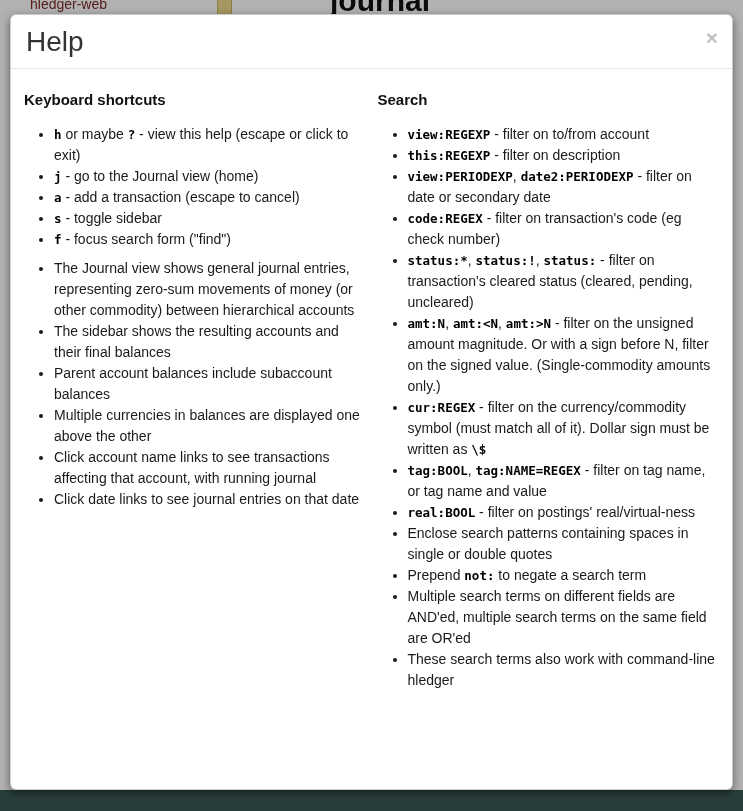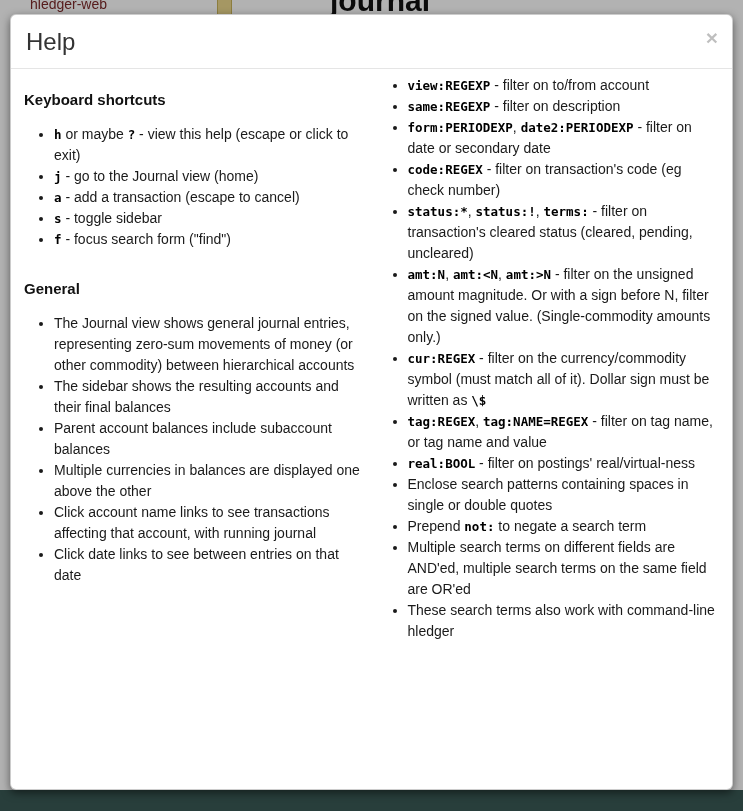--- a/index.html
+++ b/index.html
@@ -46,21 +46,21 @@
     border-radius: 6px;
     box-shadow: 0 3px 9px rgba(0,0,0,0.5);
     overflow: hidden;
   }
   .modal-header {
     position: relative;
     padding: 13px 15px 12px;
     border-bottom: 1px solid #e5e5e5;
   }
   .modal-title {
-    margin: 0; font-size: 24px; font-weight: 500; color: #333;
+    margin: 0; font-size: 28px; font-weight: 500; color: #333;
     line-height: 28px;
   }
   .close-btn {
     position: absolute; top: 12px; right: 14px;
     background: none; border: none; padding: 0;
     font-size: 21px; font-weight: bold; line-height: 1;
     color: #000; opacity: 0.25; cursor: pointer;
     font-family: "Liberation Sans", sans-serif;
   }
   .modal-body {
@@ -108,40 +108,40 @@
   <div class="modal-body">
     <div class="col">
         <h3 class="section-heading">Keyboard shortcuts</h3>
         <ul class="help-list">
           <li><code>h</code> or maybe <code>?</code> - view this help (escape or click to exit)</li>
           <li><code>j</code> - go to the Journal view (home)</li>
           <li><code>a</code> - add a transaction (escape to cancel)</li>
           <li><code>s</code> - toggle sidebar</li>
           <li><code>f</code> - focus search form ("find")</li>
         </ul>
-        <h3 class="section-heading">General</h3>
         <ul class="help-list">
           <li>The Journal view shows general journal entries, representing zero-sum movements of money (or other commodity) between hierarchical accounts</li>
           <li>The sidebar shows the resulting accounts and their final balances</li>
           <li>Parent account balances include subaccount balances</li>
           <li>Multiple currencies in balances are displayed one above the other</li>
           <li>Click account name links to see transactions affecting that account, with running journal</li>
-          <li>Click date links to see between entries on that date</li>
+          <li>Click date links to see journal entries on that date</li>
         </ul>
       </div>
     <div class="col">
+        <h3 class="section-heading">Search</h3>
         <ul class="help-list">
           <li><code>view:REGEXP</code> - filter on to/from account</li>
-          <li><code>same:REGEXP</code> - filter on description</li>
-          <li><code>form:PERIODEXP</code>, <code>date2:PERIODEXP</code> - filter on date or secondary date</li>
+          <li><code>this:REGEXP</code> - filter on description</li>
+          <li><code>view:PERIODEXP</code>, <code>date2:PERIODEXP</code> - filter on date or secondary date</li>
           <li><code>code:REGEX</code> - filter on transaction's code (eg check number)</li>
-          <li><code>status:*</code>, <code>status:!</code>, <code>terms:</code> - filter on transaction's cleared status (cleared, pending, uncleared)</li>
+          <li><code>status:*</code>, <code>status:!</code>, <code>status:</code> - filter on transaction's cleared status (cleared, pending, uncleared)</li>
           <li><code>amt:N</code>, <code>amt:&lt;N</code>, <code>amt:&gt;N</code> - filter on the unsigned amount magnitude. Or with a sign before N, filter on the signed value. (Single-commodity amounts only.)</li>
           <li><code>cur:REGEX</code> - filter on the currency/commodity symbol (must match all of it). Dollar sign must be written as <code>\$</code></li>
-          <li><code>tag:REGEX</code>, <code>tag:NAME=REGEX</code> - filter on tag name, or tag name and value</li>
+          <li><code>tag:BOOL</code>, <code>tag:NAME=REGEX</code> - filter on tag name, or tag name and value</li>
           <li><code>real:BOOL</code> - filter on postings' real/virtual-ness</li>
           <li>Enclose search patterns containing spaces in single or double quotes</li>
           <li>Prepend <code>not:</code> to negate a search term</li>
           <li>Multiple search terms on different fields are AND'ed, multiple search terms on the same field are OR'ed</li>
           <li>These search terms also work with command-line hledger</li>
         </ul>
       </div>
   </div>
 </div>
 

